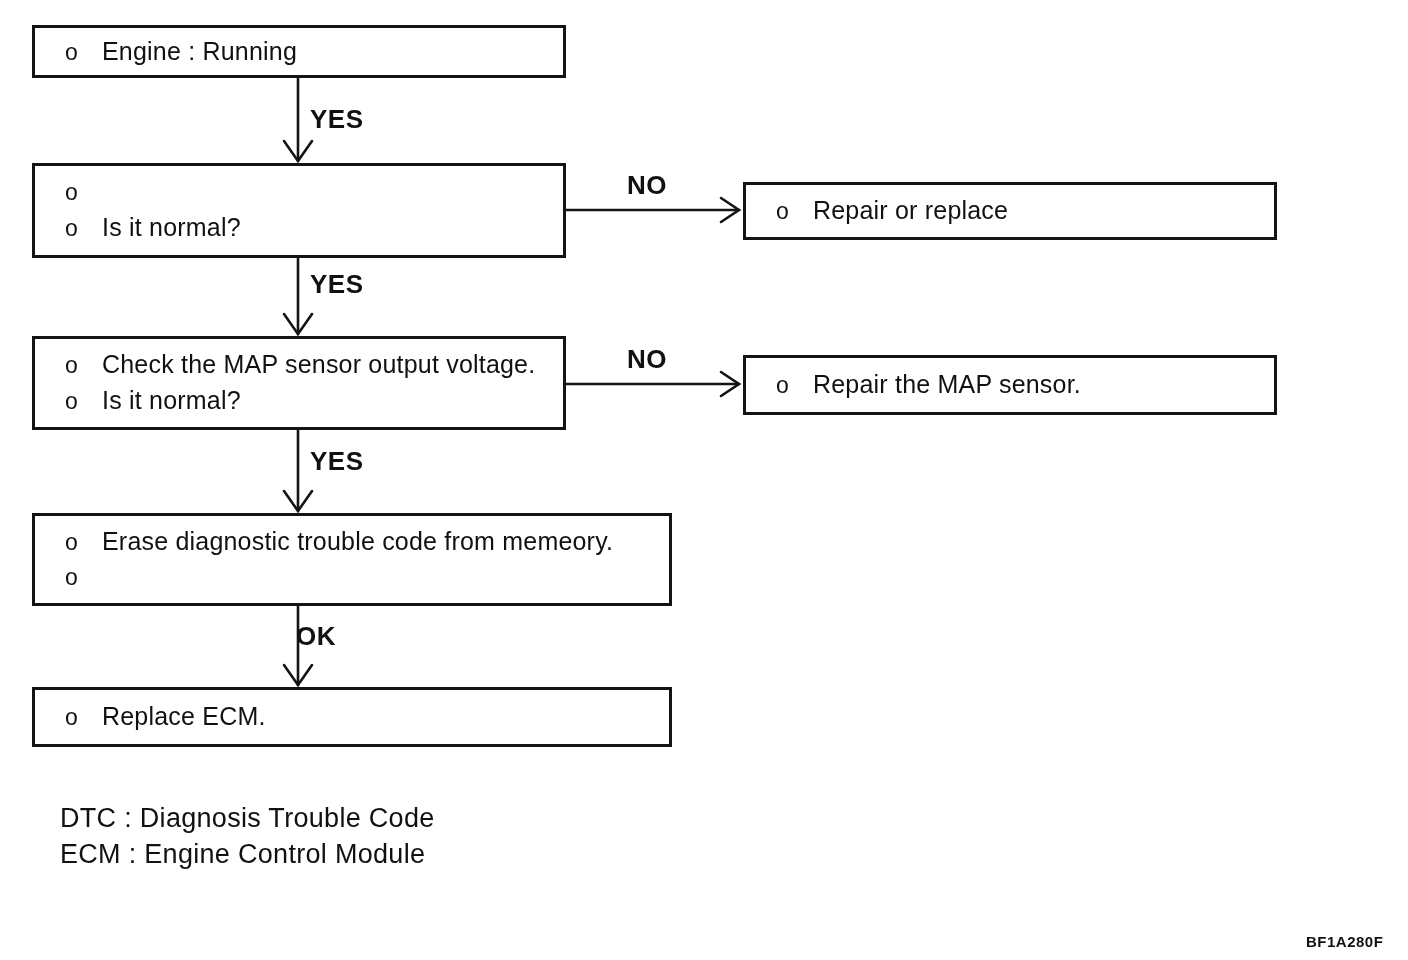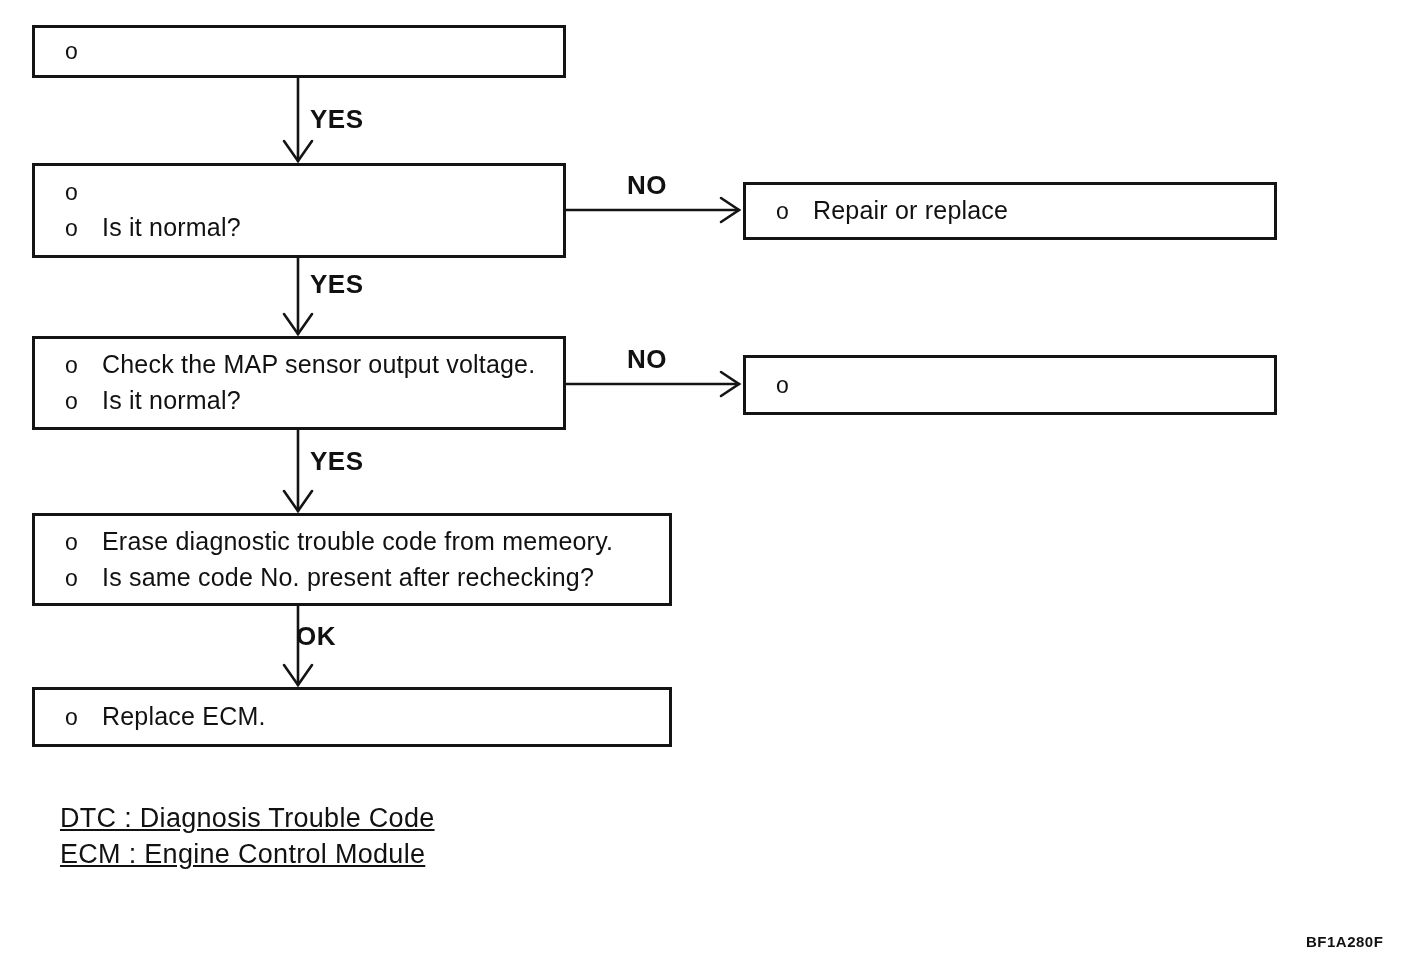--- a/index.html
+++ b/index.html
@@ -56,21 +56,20 @@
     white-space: nowrap;
     font-weight: bold;
   }
   .legend {
     position: absolute;
     left: 60px;
     top: 800px;
     font-size: 27px;
     line-height: 36px;
     letter-spacing: 0.3px;
-    text-decoration: underline;
   }
   .figure-code {
     position: absolute;
     left: 1306px;
     top: 933px;
     font-size: 15px;
     font-weight: bold;
     letter-spacing: 0.5px;
   }
 
@@ -114,20 +113,21 @@
       <polyline points="721,198 739,210 721,222"></polyline>
 
       <line x1="566" y1="384" x2="739" y2="384"></line>
       <polyline points="721,372 739,384 721,396"></polyline>
     </g>
   </svg>
 
   <div class="fc-box" id="box-engine">
     <div class="fc-line">
       <span class="fc-bullet">o</span>
+      <span>Engine : Running</span>
     </div>
   </div>
 
   <div class="fc-box" id="box-check-wiring">
     <div class="fc-line">
       <span class="fc-bullet">o</span>
     </div>
     <div class="fc-line">
       <span class="fc-bullet">o</span>
       <span>Is it normal?</span>
@@ -148,31 +148,31 @@
     </div>
     <div class="fc-line">
       <span class="fc-bullet">o</span>
       <span>Is it normal?</span>
     </div>
   </div>
 
   <div class="fc-box" id="box-repair-map">
     <div class="fc-line">
       <span class="fc-bullet">o</span>
+      <span>Repair the MAP sensor.</span>
     </div>
   </div>
 
   <div class="fc-box" id="box-erase-dtc">
     <div class="fc-line">
       <span class="fc-bullet">o</span>
       <span>Erase diagnostic trouble code from memeory.</span>
     </div>
     <div class="fc-line">
       <span class="fc-bullet">o</span>
-      <span>Is same code No. present after rechecking?</span>
     </div>
   </div>
 
   <div class="fc-box" id="box-replace-ecm">
     <div class="fc-line">
       <span class="fc-bullet">o</span>
       <span>Replace ECM.</span>
     </div>
   </div>
 

